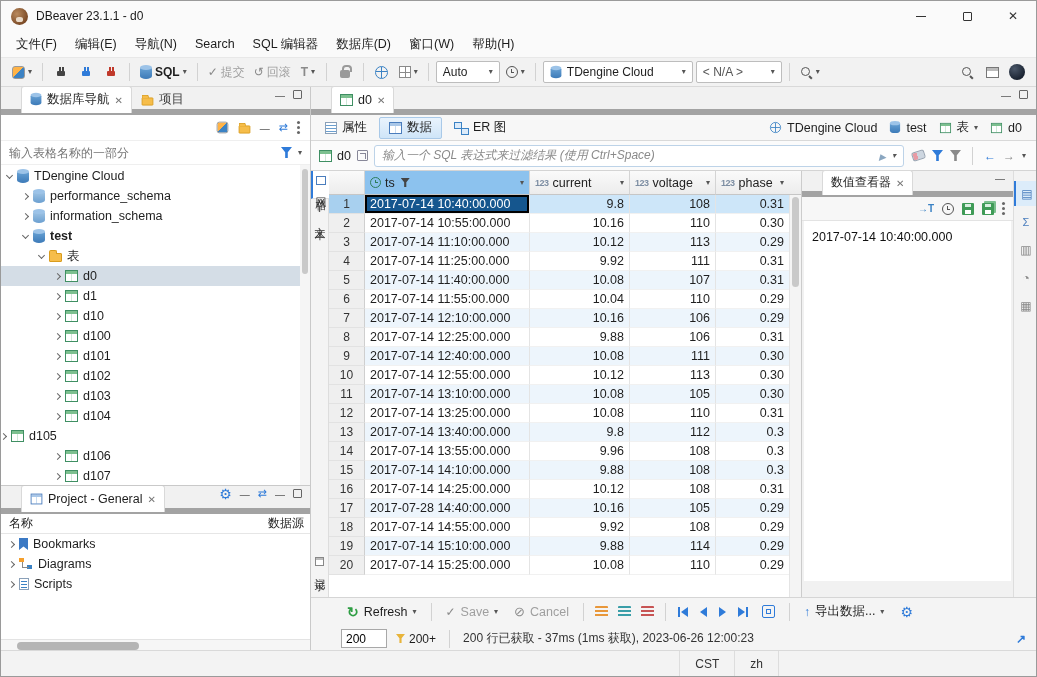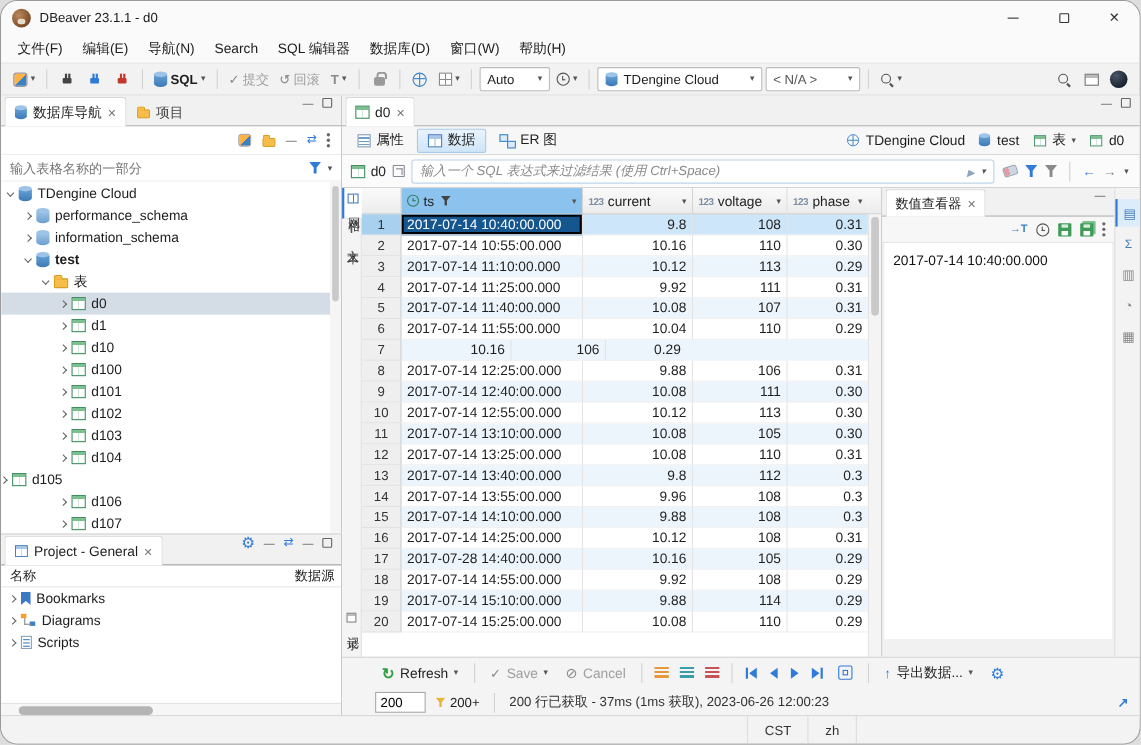--- a/index.html
+++ b/index.html
@@ -1,20 +1,20 @@
 <!DOCTYPE html>
 <html><head>
 <meta charset="utf-8">
 <style>
   *{box-sizing:border-box;margin:0;padding:0}
   html,body{background:#ddd}
   body{width:1037px;height:677px;overflow:hidden}
   #window{position:relative;width:1037px;height:677px;background:#f0f0f0;
     font-family:"Liberation Sans",sans-serif;font-size:12px;color:#1e1e1e;
-    border:1px solid #9a9a9a;border-radius:16px;overflow:hidden;user-select:none}
+    border:1px solid #9a9a9a;border-radius:0;overflow:hidden;user-select:none}
 
   
   .titlebar{height:30px;display:flex;align-items:center;gap:8px;background:#fafafa;padding-left:10px}
   .title-text{font-size:12px;color:#1a1a1a}
   .win-controls{margin-left:auto;display:flex;height:100%}
   .win-btn{width:46px;display:flex;align-items:center;justify-content:center;color:#333;font-size:11px}
   .wg-min{width:10px;height:1px;background:#333}
   .wg-max{width:9px;height:9px;border:1px solid #333;border-radius:1px}
   .wg-close::before{content:"✕";font-size:12px}
 
@@ -113,21 +113,21 @@
   .i-focus::before{content:"";position:absolute;left:3px;top:3px;right:3px;bottom:3px;border:1px solid #2f7bd9}
   .tri-r{width:0;height:0;border-top:5px solid transparent;border-bottom:5px solid transparent;border-left:7px solid #2f7bd9}
   .tri-l{width:0;height:0;border-top:5px solid transparent;border-bottom:5px solid transparent;border-right:7px solid #2f7bd9}
   .navbar-ico{display:flex;align-items:center;gap:1px}
   .vbar{width:2px;height:10px;background:#2f7bd9}
   .chev{width:5px;height:5px;border-right:1.5px solid #666;border-bottom:1.5px solid #666;transform:rotate(-45deg);flex:none}
   .chev.open{transform:rotate(45deg);margin-top:-2px}
   .rowedit{width:13px;height:11px;border-radius:1px;background:repeating-linear-gradient(to bottom,currentColor 0 2px,transparent 2px 4px)}
 
   
-  .ptabbar{height:28px;background:#f1f1f1;display:flex;align-items:flex-start;border-bottom:1px solid #a3a3a3;padding-left:3px}
+  .ptabbar{height:28px;background:#f1f1f1;display:flex;align-items:center;border-bottom:6px solid #a3a3a3;padding-left:20px}
   .ptab{height:27px;display:flex;align-items:center;gap:5px;padding:0 8px;font-size:12.5px;
     border:1px solid #d9d9d9;border-bottom:none;border-radius:3px 3px 0 0;background:#fff;position:relative;top:1px}
   .ptab.inactive{background:transparent;border-color:transparent;color:#444}
   .ptab-icons{margin-left:auto;display:flex;align-items:center;gap:8px;padding:0 8px 7px 0;color:#555}
 
   
   #left{position:absolute;left:0;top:86px;width:310px;height:565px}
   #navigator{position:absolute;left:0;top:0;width:310px;height:398px;background:#fff;border-right:1px solid #c9c9c9;overflow:hidden}
   .navtb{height:26px;display:flex;align-items:center;justify-content:flex-end;gap:9px;padding:0 10px;background:#fff;border-bottom:1px solid #efefef}
   .navfilter{height:24px;display:flex;align-items:center;gap:6px;padding:0 8px;border-bottom:1px solid #efefef}
@@ -642,20 +642,21 @@
             </div>
             <div class="grow">
               <div class="gc rownum">6</div>
               <div class="gc ts">2017-07-14 11:55:00.000</div>
               <div class="gc num current">10.04</div>
               <div class="gc num voltage">110</div>
               <div class="gc num phase">0.29</div>
             </div>
             <div class="grow zebra">
               <div class="gc rownum">7</div>
+              <div class="gc ts">2017-07-14 12:10:00.000</div>
               <div class="gc num current">10.16</div>
               <div class="gc num voltage">106</div>
               <div class="gc num phase">0.29</div>
             </div>
             <div class="grow">
               <div class="gc rownum">8</div>
               <div class="gc ts">2017-07-14 12:25:00.000</div>
               <div class="gc num current">9.88</div>
               <div class="gc num voltage">106</div>
               <div class="gc num phase">0.31</div>

